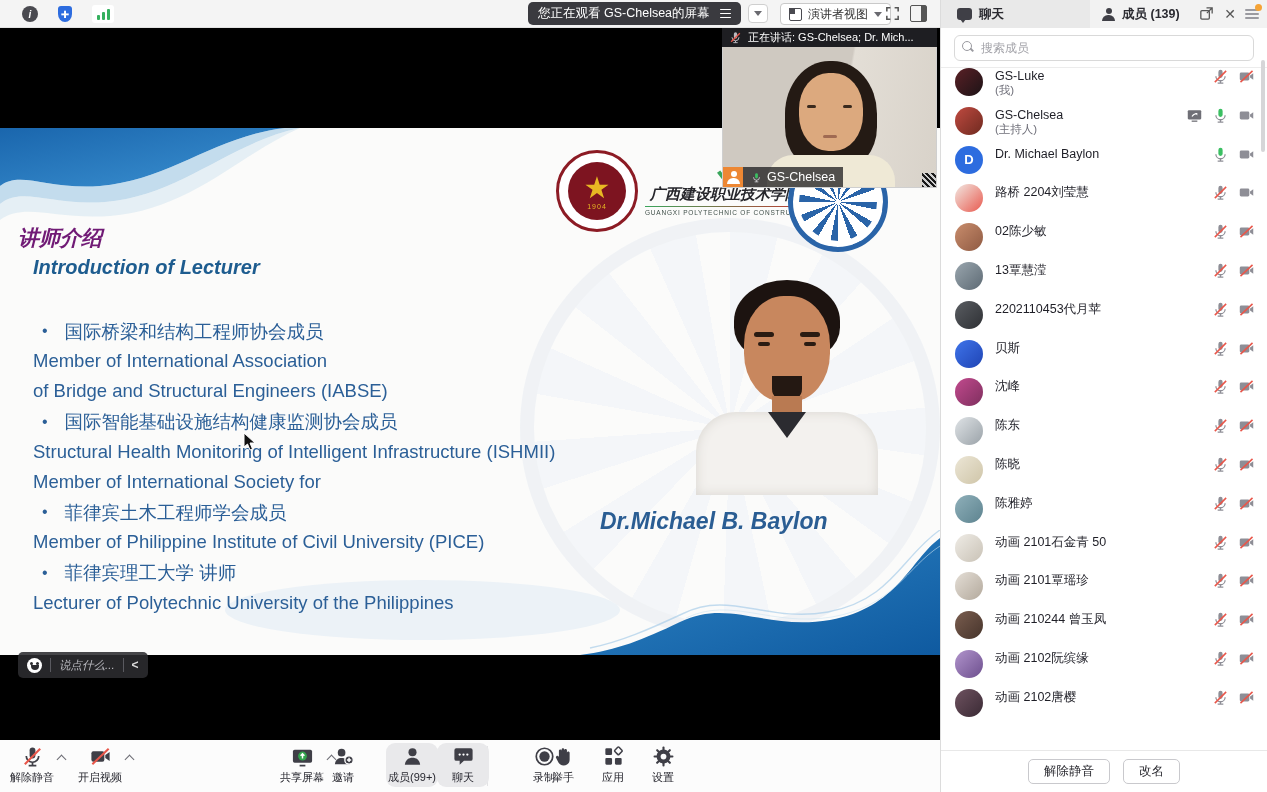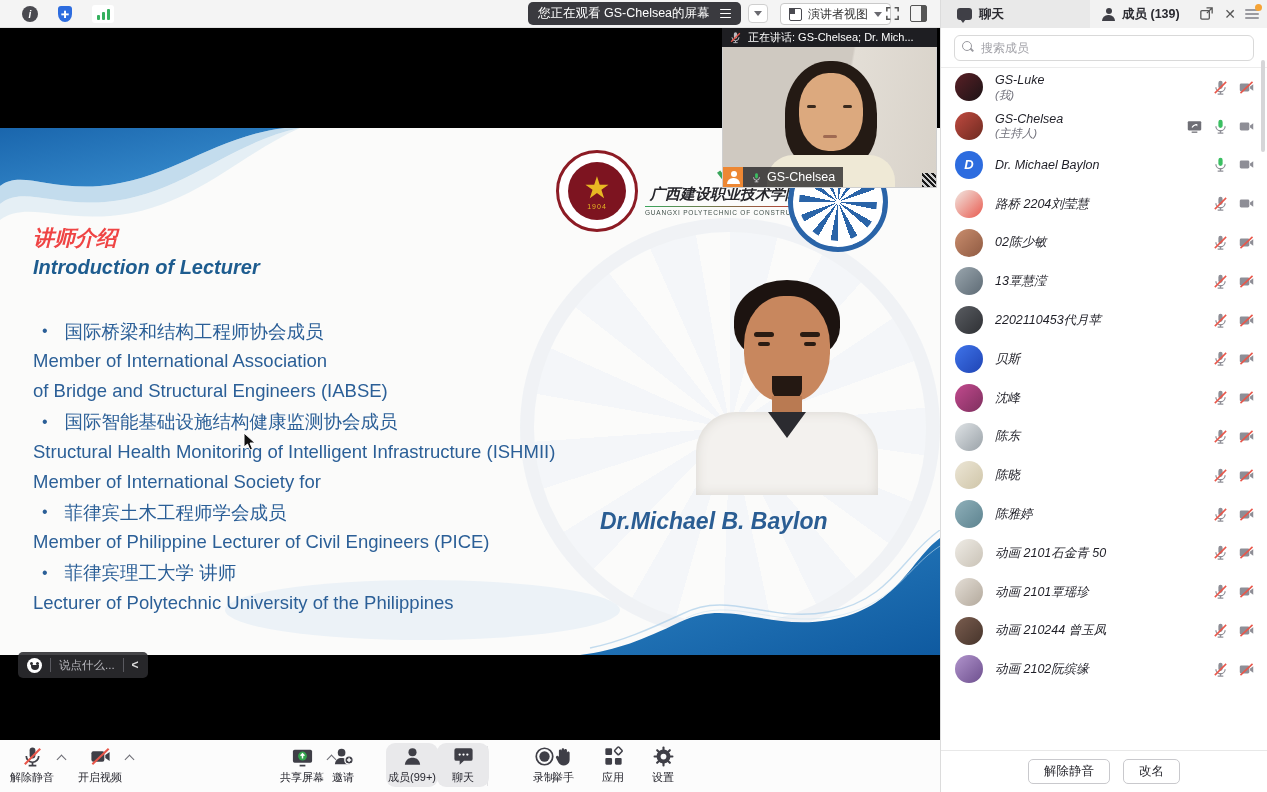--- a/index.html
+++ b/index.html
@@ -36,21 +36,21 @@
   .bubble-s{width:15px;height:12px;background:#3f3f46;border-radius:3px;position:relative;}
   .bubble-s::after{content:"";position:absolute;left:3px;bottom:-3px;border-left:3px solid transparent;border-right:3px solid transparent;border-top:4px solid #3f3f46;}
   .person-s{width:13px;height:13px;position:relative;}
   .person-s::before{content:"";position:absolute;left:4px;top:0;width:6px;height:6px;border-radius:50%;background:#3f3f46;}
   .person-s::after{content:"";position:absolute;left:0;bottom:0;width:13px;height:6px;border-radius:6px 6px 0 0;background:#3f3f46;}
 
   
   .slide{position:absolute;left:0;top:128px;width:940px;height:527px;background:#fbfbfa;overflow:hidden;z-index:1;}
   .watermark{position:absolute;left:520px;top:90px;width:420px;height:420px;border-radius:50%;border:14px solid #eef1f5;background:repeating-conic-gradient(#f3f6f9 0 14deg,transparent 14deg 28deg);opacity:.8;}
   .blob{position:absolute;left:225px;top:452px;width:395px;height:60px;background:#ecf2f7;border-radius:50%;}
-  .slide-title-zh{position:absolute;left:33px;top:96px;font-size:21px;font-weight:bold;font-style:italic;color:#ef4444;}
+  .slide-title-zh{position:absolute;left:18px;top:96px;font-size:21px;font-weight:bold;font-style:italic;color:#701a75;}
   .slide-title-en{position:absolute;left:33px;top:128px;font-size:20px;font-weight:bold;font-style:italic;color:#1d5c8f;}
   .slide-lines{position:absolute;left:33px;top:188px;width:640px;}
   .sline{height:30.2px;display:flex;align-items:center;font-size:18.5px;color:#2b5f97;white-space:nowrap;}
   .sline .dot{color:#2b5f97;font-size:16px;margin:0 17px 0 9px;}
   .lect-name{position:absolute;left:600px;top:380px;width:330px;font-size:23px;font-weight:bold;font-style:italic;color:#2a5d93;}
   
   .pup-seal{position:absolute;left:556px;top:22px;width:82px;height:82px;border-radius:50%;border:3px solid #8c1b24;background:#fff;display:flex;align-items:center;justify-content:center;}
   .pup-inner{width:58px;height:58px;border-radius:50%;background:#7d1420;display:flex;flex-direction:column;align-items:center;justify-content:center;color:#e8b923;}
   .pup-inner .star{font-size:30px;line-height:1;}
   .pup-inner .yr{font-size:7px;letter-spacing:1px;}
@@ -75,21 +75,21 @@
   .waveBR{position:absolute;right:0;bottom:0;width:360px;height:125px;}
   
   .cursor{position:absolute;left:243px;top:432px;width:13px;height:19px;z-index:30;}
 
   
   .chat-ov{position:absolute;left:18px;top:652px;height:26px;background:rgba(44,44,48,.88);border-radius:5px;display:flex;align-items:center;gap:8px;padding:0 9px;z-index:20;}
   .smiley{width:15px;height:15px;border-radius:50%;background:#fff;position:relative;}
   .smiley::before{content:"";position:absolute;left:3px;top:4px;width:3px;height:3px;border-radius:50%;background:#2c2c30;box-shadow:6px 0 0 #2c2c30;}
   .smiley::after{content:"";position:absolute;left:3.5px;top:7px;width:8px;height:5px;border-radius:0 0 8px 8px;background:#2c2c30;}
   .chat-ov .sep{width:1px;height:14px;background:#5a5a60;}
-  .chat-ov .ph-text{font-size:11.5px;color:#b9b9bf;}
+  .chat-ov .ph-text{font-size:11.5px;color:#b9b9bf;font-style:italic;}
   .chat-ov .coll{color:#dcdcdc;font-size:12px;font-weight:bold;}
 
   
   .thumb{position:absolute;left:722px;top:28px;width:215px;height:160px;z-index:25;}
   .thumb-head{height:19px;background:#1e1e22;display:flex;align-items:center;gap:6px;padding:0 7px;}
   .thumb-head .txt{color:#fff;font-size:11px;white-space:nowrap;overflow:hidden;}
   .thumb-vid{position:relative;height:141px;background:linear-gradient(100deg,#cfc9c1 55%,#e3ded6 56%,#d8d2c9);border:1px solid #cfcfcf;border-top:none;overflow:hidden;}
   .w-hair{position:absolute;left:62px;top:14px;width:92px;height:110px;border-radius:48% 48% 40% 40%;background:#241a14;}
   .w-face{position:absolute;left:76px;top:26px;width:64px;height:78px;border-radius:46%;background:#dca97e;}
   .w-feat{position:absolute;top:58px;width:9px;height:3px;border-radius:2px;background:#3a2a1e;}
@@ -106,21 +106,21 @@
   
   .panel{position:absolute;left:940px;top:28px;width:327px;height:764px;background:#fff;border-left:1px solid #dcdcdc;z-index:10;}
   .search-wrap{margin:7px 13px 6px;position:relative;}
   .search-input{width:100%;height:26px;border:1px solid #d9d9d9;border-radius:6px;padding:0 8px 0 26px;font-size:12px;color:#333;background:#fff;outline:none;}
   .search-input::placeholder{color:#a3a3a9;}
   .mag{position:absolute;left:8px;top:6px;width:13px;height:13px;}
   .mag::before{content:"";position:absolute;left:0;top:0;width:8px;height:8px;border:1.5px solid #9a9aa0;border-radius:50%;}
   .mag::after{content:"";position:absolute;left:8px;top:8px;width:4px;height:1.5px;background:#9a9aa0;transform:rotate(45deg);}
   .plist-divider{height:1px;background:#ececec;}
   .mlist{position:absolute;left:0;top:40px;bottom:42px;width:100%;overflow:hidden;}
-  .mrow{display:flex;align-items:center;height:38.8px;padding:0 12px 0 14px;font-style:italic;}
+  .mrow{display:flex;align-items:flex-start;height:38.8px;padding:0 12px 0 14px;}
   .mava{width:28px;height:28px;border-radius:50%;margin-right:12px;flex:none;display:flex;align-items:center;justify-content:center;color:#fff;font-size:13px;font-weight:bold;overflow:hidden;}
   .mtext{display:flex;flex-direction:column;justify-content:center;}
   .mname{font-size:12.5px;color:#1f1f27;line-height:1.3;white-space:nowrap;}
   .msub{font-size:11.5px;color:#70707a;line-height:1.2;}
   .micons{margin-left:auto;display:flex;align-items:center;gap:9px;}
   .picon{width:17px;height:17px;position:relative;flex:none;}
   .scrollthumb{position:absolute;right:2px;top:32px;width:4px;height:92px;border-radius:2px;background:#d6d6d8;}
   .pfoot{position:absolute;left:0;bottom:0;width:100%;height:42px;background:#fff;border-top:1px solid #e8e8e8;display:flex;align-items:center;justify-content:center;gap:13px;}
   .pbtn{padding:3px 15px;border:1px solid #c9c9cd;border-radius:5px;background:#fff;font-size:12.5px;color:#2a2a30;}
 
@@ -259,21 +259,21 @@
           <span>Structural Health Monitoring of Intelligent Infrastructure (ISHMII)</span>
         </div>
         <div class="sline">
           <span>Member of International Society for</span>
         </div>
         <div class="sline">
           <span class="dot">•</span>
           <span>菲律宾土木工程师学会成员</span>
         </div>
         <div class="sline">
-          <span>Member of Philippine Lecturer of Civil Engineers (PICE)</span>
+          <span>Member of Philippine Institute of Civil University (PICE)</span>
         </div>
         <div class="sline">
           <span class="dot">•</span>
           <span>菲律宾理工大学 讲师</span>
         </div>
         <div class="sline">
           <span>Lecturer of Polytechnic University of the Philippines</span>
         </div>
       </div>
 
@@ -719,20 +719,43 @@
             </span>
             <span class="picon">
               <svg viewBox="0 0 24 24">
                 <rect x="2.5" y="6.5" width="13.5" height="11" rx="2" fill="#8e8e96"></rect>
                 <path d="M17 10.5l4.5-3.2v9.4L17 13.5z" fill="#8e8e96"></path>
                 <path d="M3.5 20L20.5 4" stroke="#e8564a" stroke-width="2.2"></path>
               </svg>
             </span>
           </span>
         </div>
+        <div class="mrow">
+          <span class="mava" style="background:linear-gradient(135deg,#6e5260,#3a2a34)"></span>
+          <span class="mtext">
+            <span class="mname">动画 2102唐樱</span>
+          </span>
+          <span class="micons">
+            <span class="picon">
+              <svg viewBox="0 0 24 24">
+                <rect x="9" y="2.5" width="6" height="11.5" rx="3" fill="#8e8e96"></rect>
+                <path d="M5.5 11.5a6.5 6.5 0 0 0 13 0" fill="none" stroke="#8e8e96" stroke-width="1.8"></path>
+                <path d="M12 18v3.5M8 21.5h8" stroke="#8e8e96" stroke-width="1.8" fill="none"></path>
+                <path d="M4 20L20 4" stroke="#e8564a" stroke-width="2.2"></path>
+              </svg>
+            </span>
+            <span class="picon">
+              <svg viewBox="0 0 24 24">
+                <rect x="2.5" y="6.5" width="13.5" height="11" rx="2" fill="#8e8e96"></rect>
+                <path d="M17 10.5l4.5-3.2v9.4L17 13.5z" fill="#8e8e96"></path>
+                <path d="M3.5 20L20.5 4" stroke="#e8564a" stroke-width="2.2"></path>
+              </svg>
+            </span>
+          </span>
+        </div>
       </div>
     <div class="scrollthumb"></div>
     <div class="pfoot">
       <button class="pbtn">解除静音</button>
       <button class="pbtn">改名</button>
     </div>
   </div>
 
   <div class="toolbar">
     <div class="tdivider"></div>

